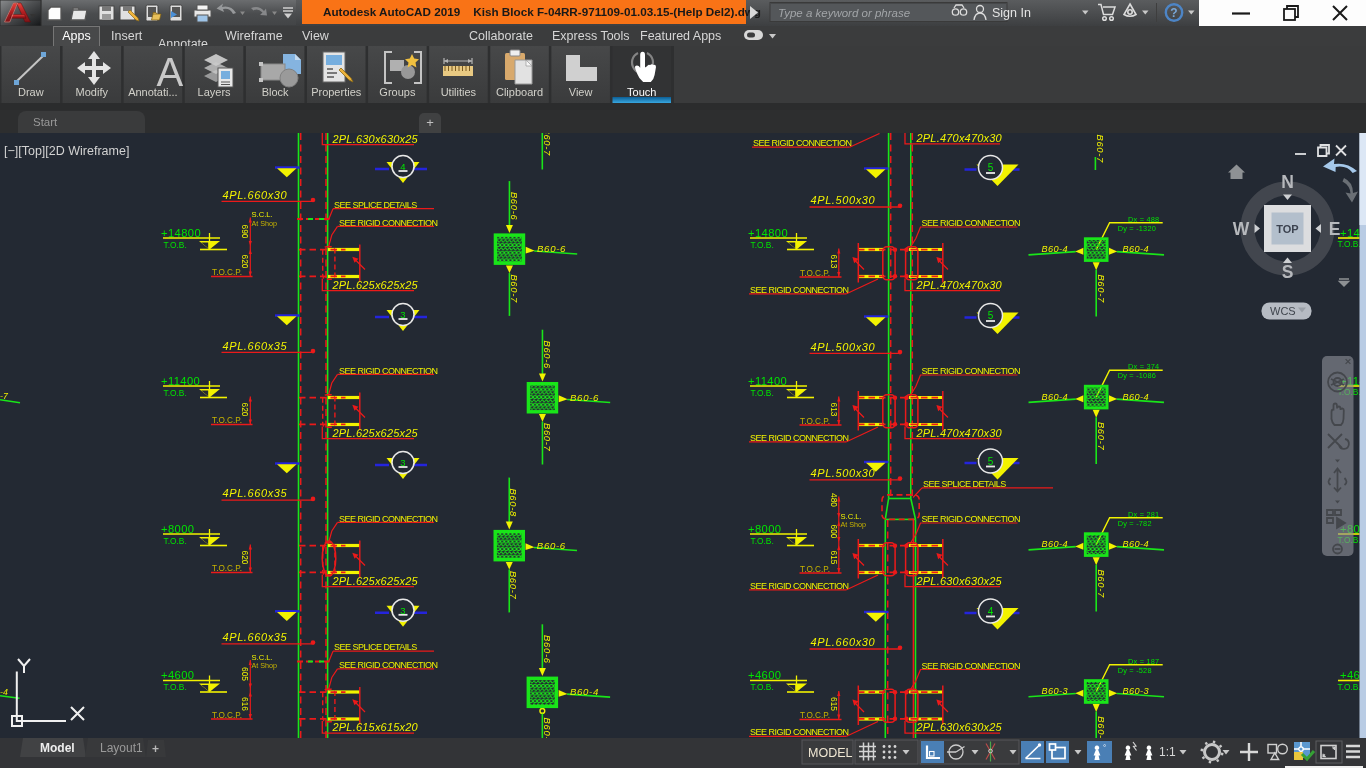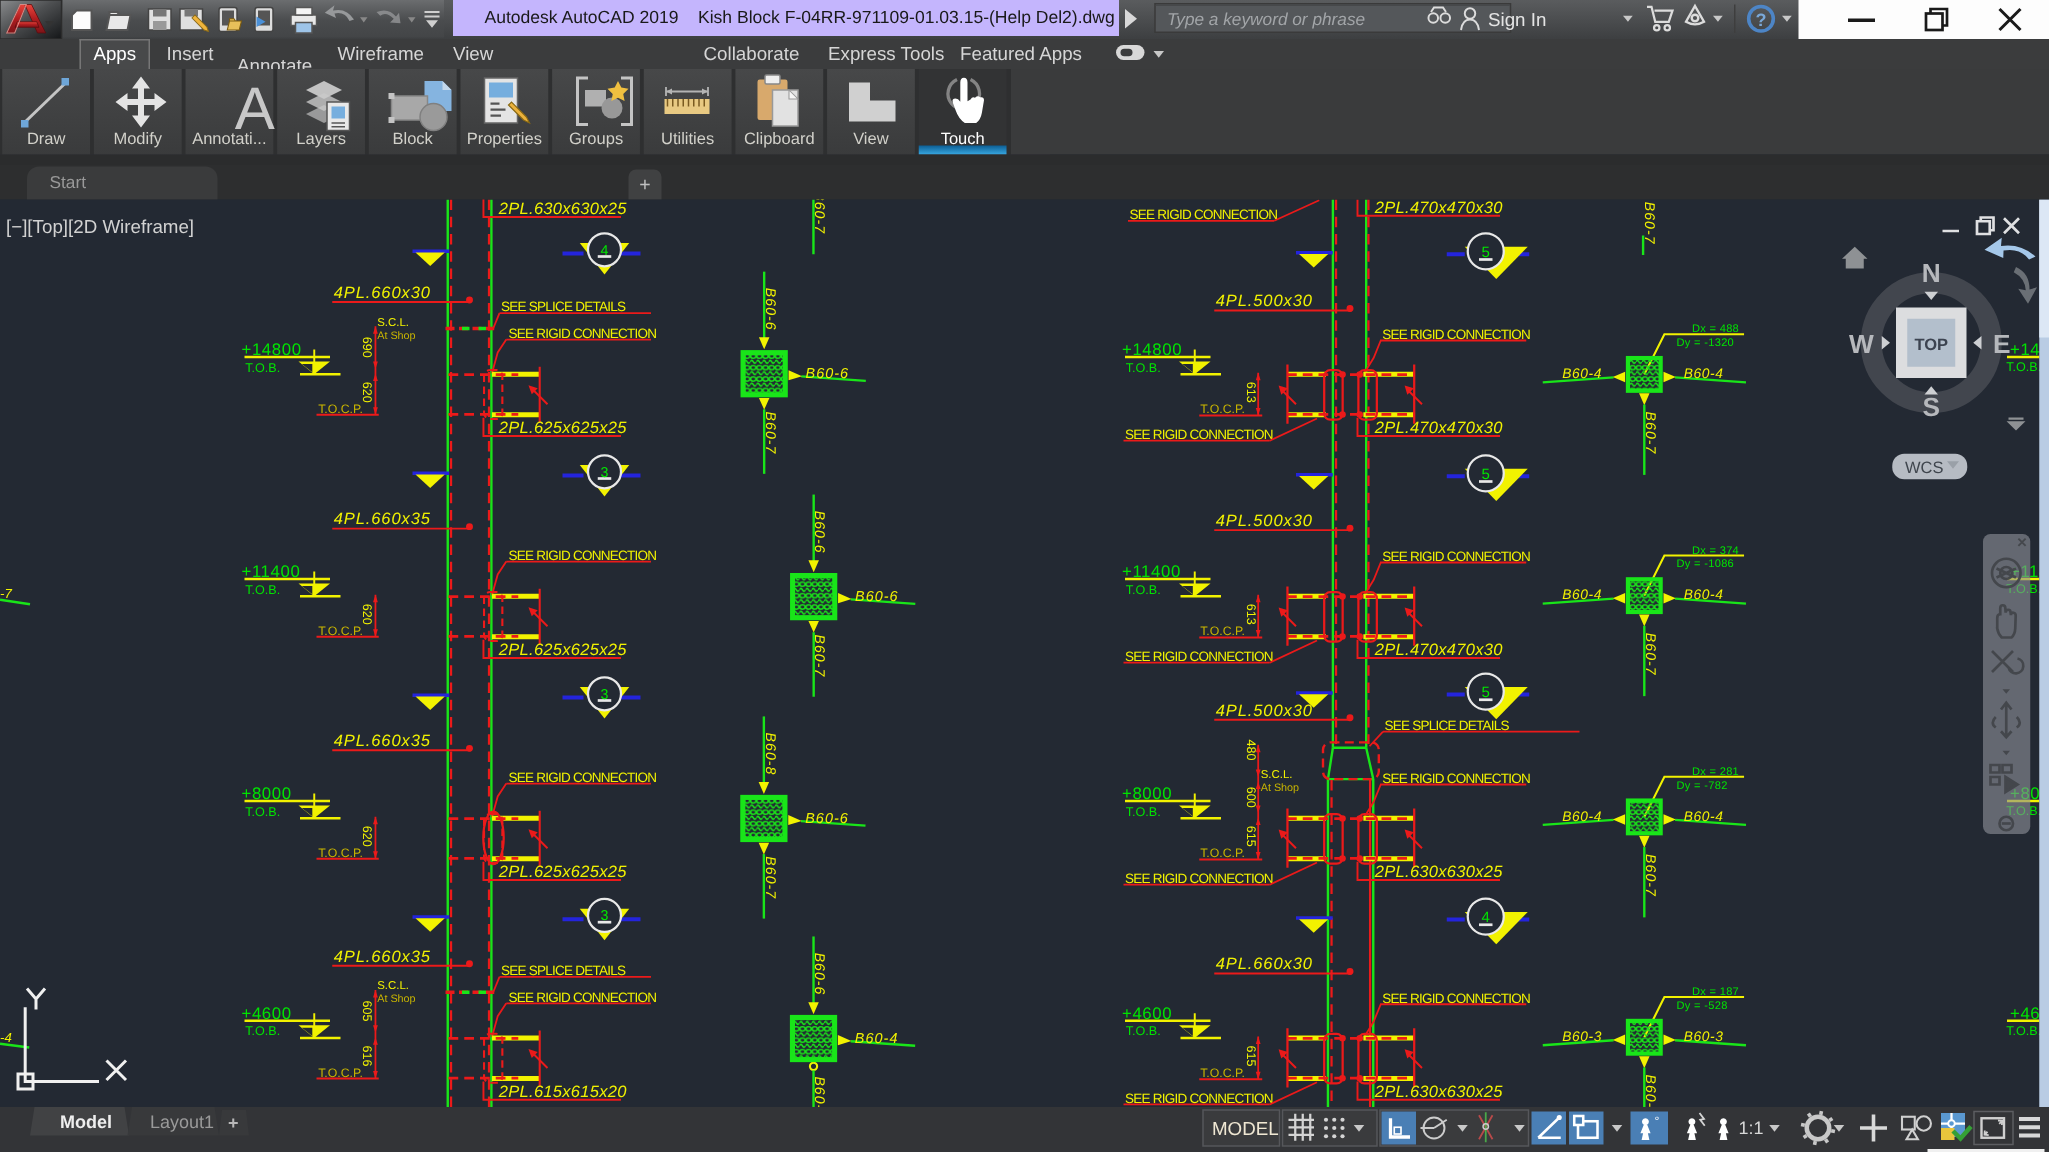--- a/index.html
+++ b/index.html
@@ -54,21 +54,21 @@
         <rect x="197" y="5" width="11" height="5" fill="#f4f4f4" stroke="#555"></rect>
         <rect x="197" y="15" width="11" height="7" fill="#9ec4e8" stroke="#555"></rect>
   </g>
   <path d="M236,13 q-5,-8 -14,-6 l1,-3.5 l-6.5,5 l7.5,3.5 l-1,-3 q7,-1.5 10,5 z" fill="#97999b"></path>
   <path d="M240,11.5 l5,0 l-2.5,3.5 z" fill="#888"></path>
   <path d="M251,8 q8,-3 13,3 l2,-2.5 l1,7 l-7,-0.5 l2.5,-2.5 q-5,-5 -9,-2 z" fill="#909294" opacity="0.85"></path>
   <path d="M272,11.5 l5,0 l-2.5,3.5 z" fill="#888"></path>
   <path d="M283,8 h10 M283,11 h10" stroke="#cfcfcf" stroke-width="1.4"></path>
   <path d="M284,13.5 l8,0 l-4,5 z" fill="#cfcfcf"></path>
 </svg>
-<div class="abs" style="left:302px;top:0;width:444px;height:24px;background:#c4b5fd;color:#191919;font-size:11.7px;line-height:23px;white-space:nowrap;">
+<div class="abs" style="left:302px;top:0;width:444px;height:24px;background:#f97316;color:#191919;font-size:11.7px;line-height:23px;white-space:nowrap;font-weight:bold;">
   <span style="margin-left:21px">Autodesk AutoCAD 2019</span><span style="margin-left:13px">Kish Block F-04RR-971109-01.03.15-(Help Del2).dwg</span>
 </div>
 <svg class="abs" style="left:746px;top:0" width="453" height="26" viewBox="0 0 453 26">
   <path d="M4,6 l8,6.5 l-8,6.5 z" fill="#d8d8d8"></path>
   <rect x="24" y="2.5" width="237" height="19" fill="#54575a" stroke="#3a3a3a"></rect>
   <rect x="24.5" y="3" width="236" height="1" fill="#46484a"></rect>
   <text x="32" y="16.5" font-size="11.5" font-style="italic" fill="#a2a5a8">Type a keyword or phrase</text>
   <g stroke="#dcdcdc" stroke-width="1.3" fill="none">
     <circle cx="210.5" cy="12" r="3.2" transform="translate(-1,0)"></circle>
         <circle cx="217.5" cy="12" r="3.2"></circle>

